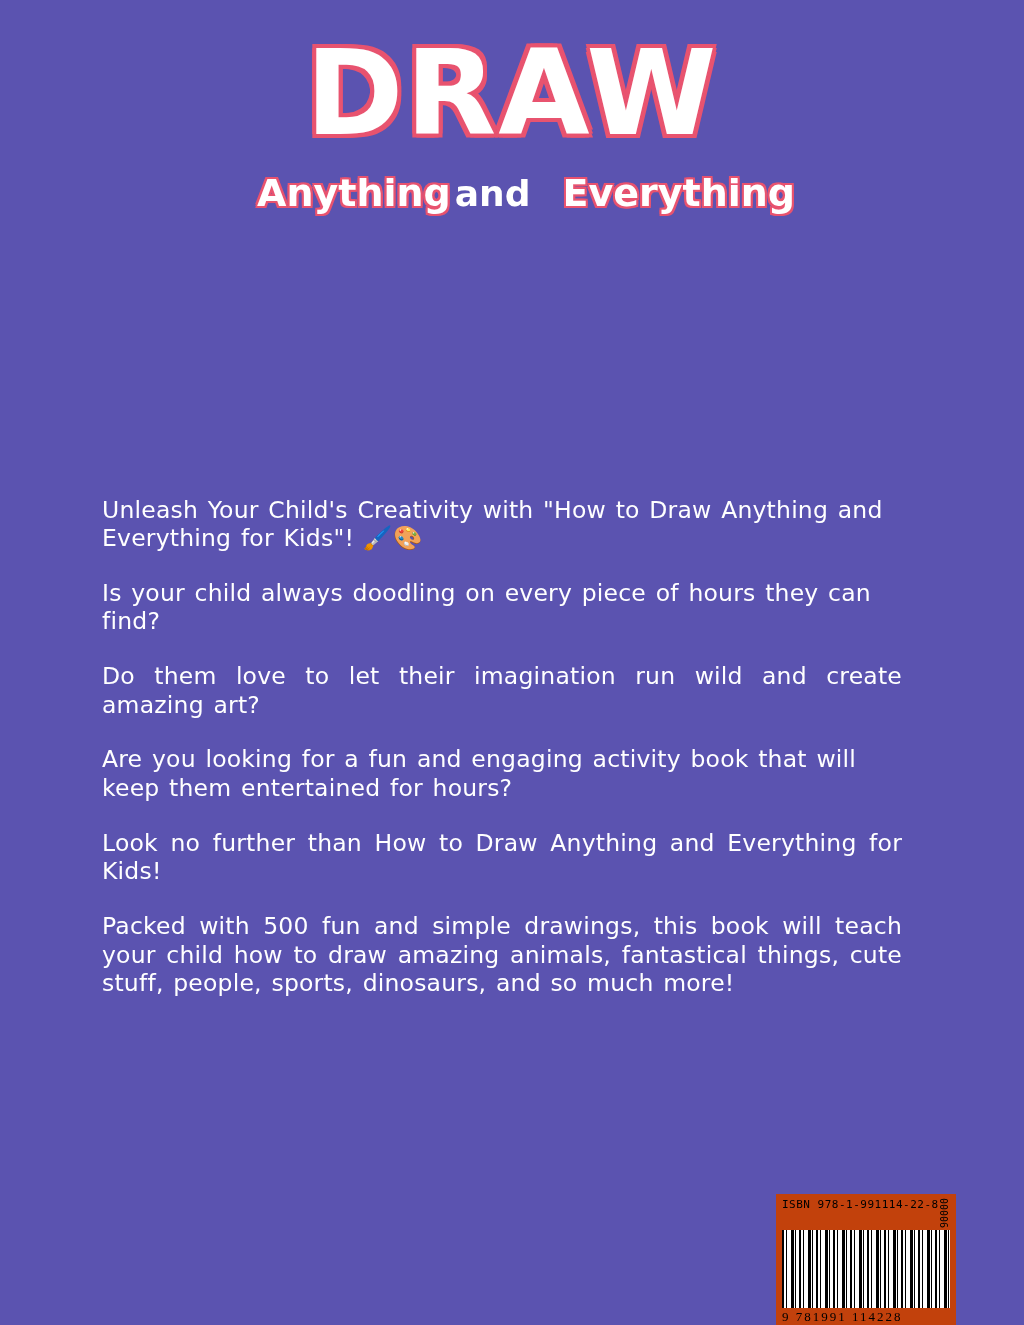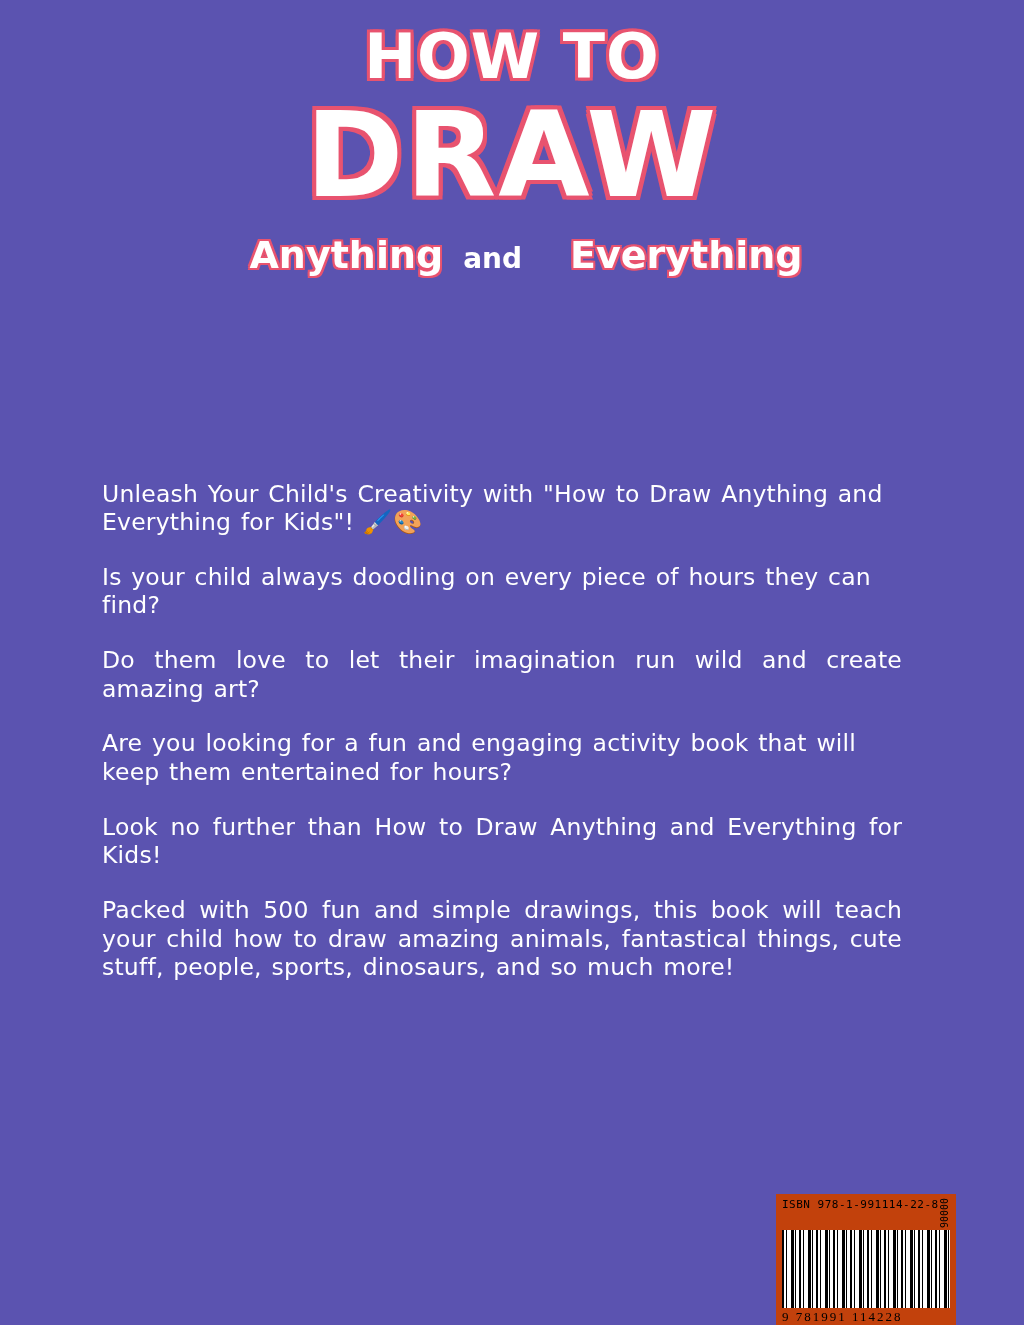--- a/index.html
+++ b/index.html
@@ -57,30 +57,30 @@
   .title-sub .sub-em {
     color: #ffffff;
     text-shadow:
       -2px 0 0 #e8536f, 2px 0 0 #e8536f,
       0 -2px 0 #e8536f, 0 2px 0 #e8536f,
       -2px -2px 0 #e8536f, 2px -2px 0 #e8536f,
       -2px 2px 0 #e8536f, 2px 2px 0 #e8536f;
     margin-left: 28px;
   }
   .title-sub .sub-and {
-    font-size: 28px;
+    font-size: 36px;
     color: #ffffff;
-    margin: 0 20px;
+    margin: 0 4px;
   }
 
   
   .body-copy {
     position: absolute;
     left: 102px;
-    top: 456px;
+    top: 472px;
     width: 800px;
     color: #ffffff;
   }
   .para {
     font-size: 23.5px;
     line-height: 1.22;
     margin-bottom: 26px;
     letter-spacing: 0.2px;
     word-spacing: 2px;
   }
@@ -143,21 +143,20 @@
     letter-spacing: 2px;
     text-align: left;
     margin-top: 1px;
     white-space: nowrap;
   }
 </style>
 </head>
 <body>
 
 <div class="title-block">
-  <div class="title-line1">HOW TO</div>
   <div class="title-line2">DRAW</div>
   <div class="title-sub">
     <span class="sub-em">Anything</span><span class="sub-and">and</span><span class="sub-em">Everything</span>
   </div>
 </div>
 
 <div class="body-copy">
   <p class="para">Unleash Your Child's Creativity with "How to Draw Anything and Everything for Kids"! 🖌️🎨</p>
   <p class="para">Is your child always doodling on every piece of hours they can find?</p>
   <p class="para justify">Do them love to let their imagination run wild and create amazing art?</p>

